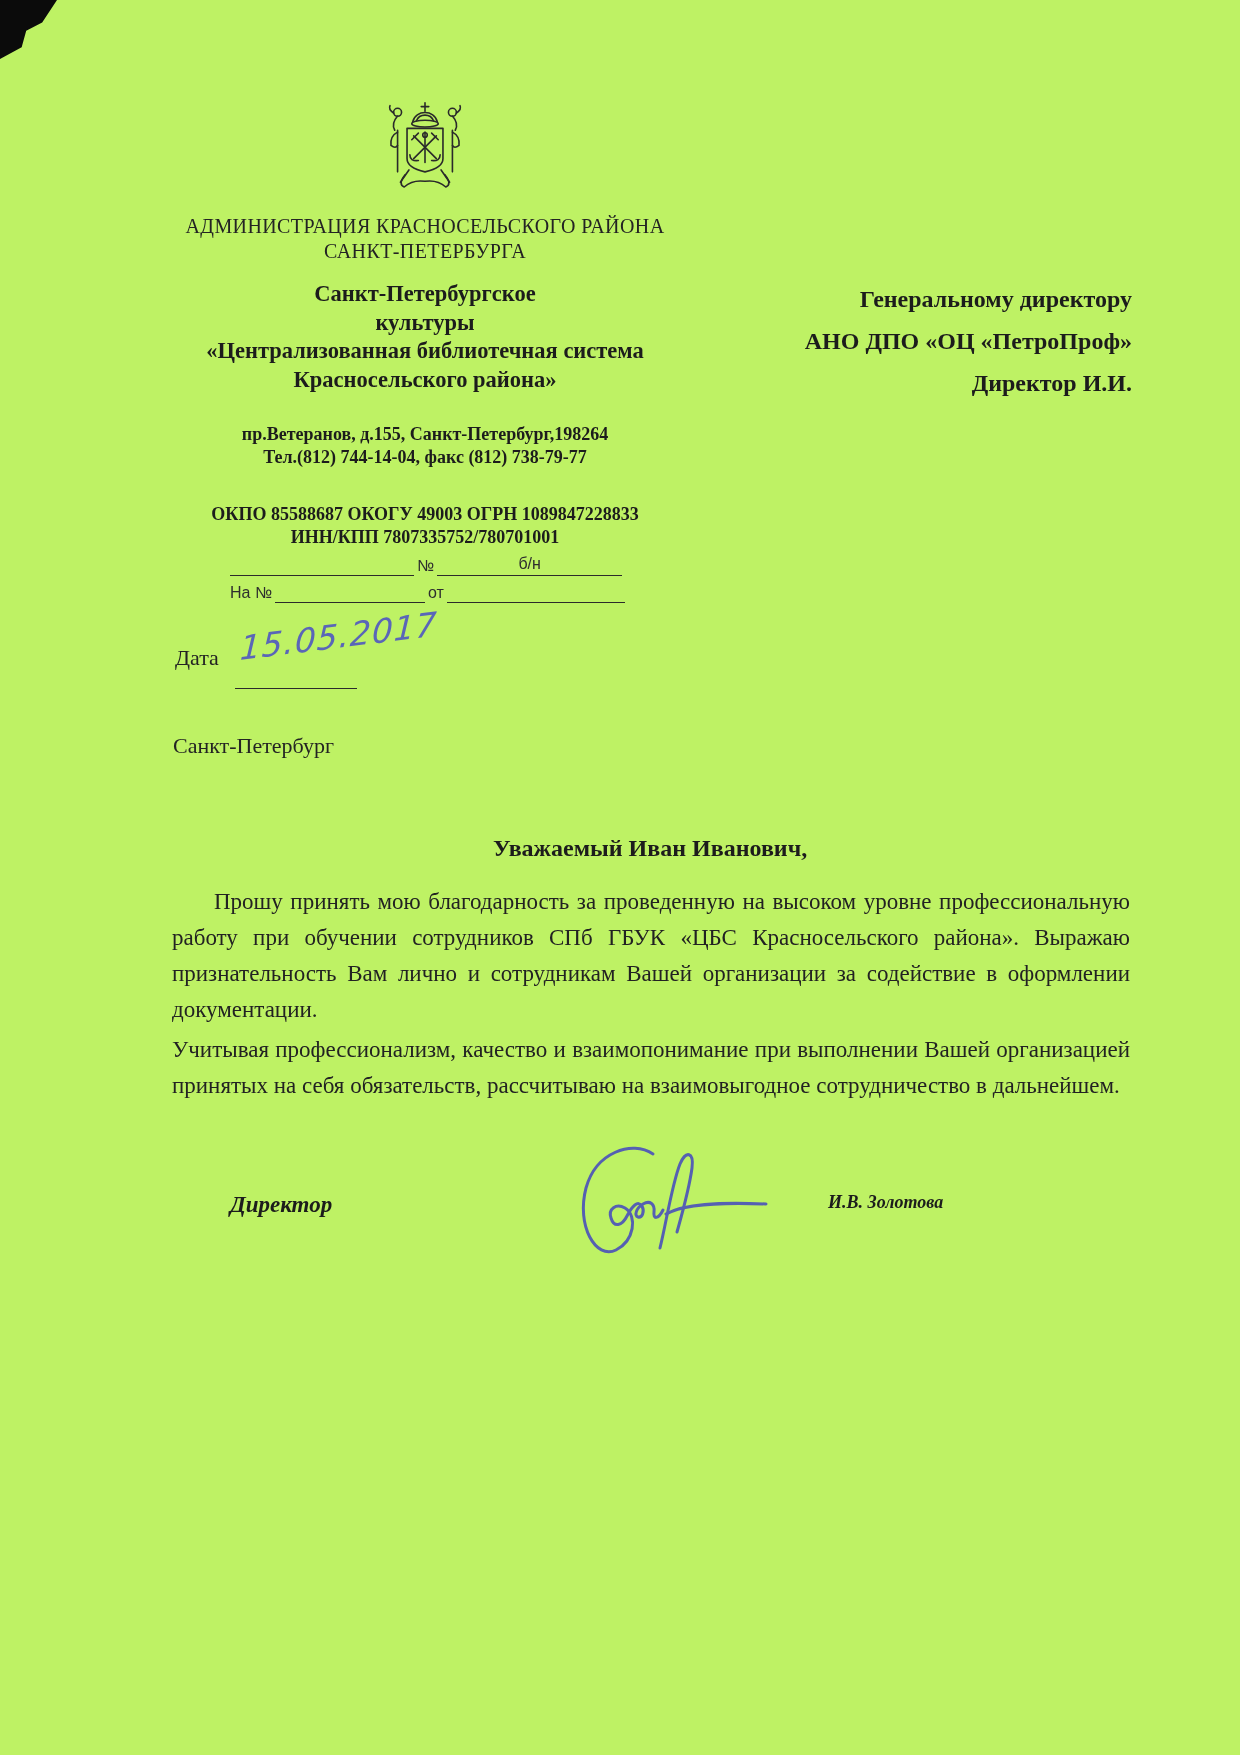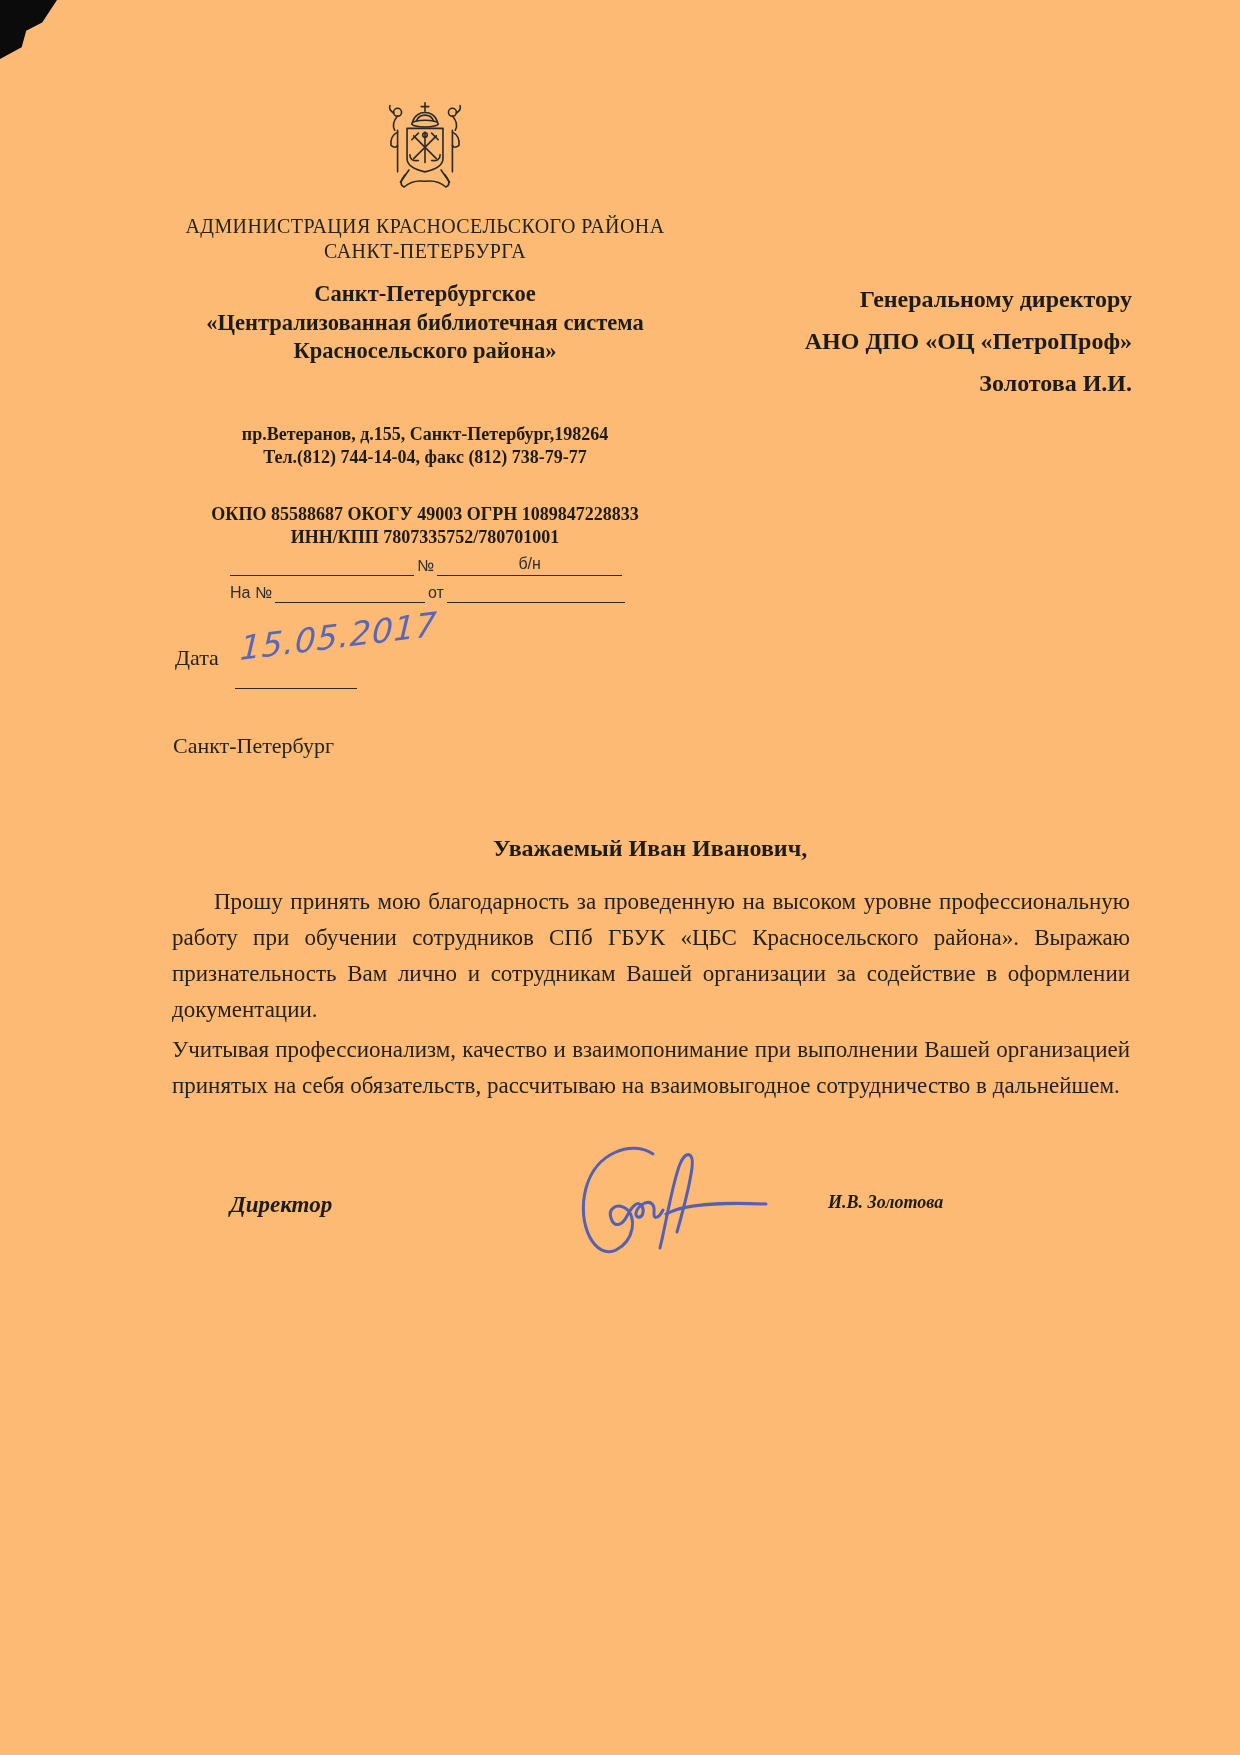--- a/index.html
+++ b/index.html
@@ -1,19 +1,19 @@
 <!DOCTYPE html>
 <html><head>
 <meta charset="utf-8">
 <style>
   html,body{margin:0;padding:0;background:#ffffff;}
   .page{
     position:relative;
     width:1240px;height:1755px;
-    background:#fdba74;
+    background:#bef264;
     overflow:hidden;
     font-family:"Liberation Serif", serif;
     color:#1f1f1f;
   }
   
   .corner-artifact{
     position:absolute;left:0;top:0;width:57px;height:59px;
     background:#0b0b0b;
     clip-path:polygon(0 0,100% 0,74% 38%,46% 52%,38% 80%,0 100%);
   }
@@ -135,28 +135,29 @@
     </svg>
   </div>
 
   <div class="admin-block">
     <div>АДМИНИСТРАЦИЯ КРАСНОСЕЛЬСКОГО РАЙОНА</div>
     <div>САНКТ-ПЕТЕРБУРГА</div>
   </div>
 
   <div class="org-block">
     <div>Санкт-Петербургское</div>
+    <div>культуры</div>
     <div>«Централизованная библиотечная система</div>
     <div>Красносельского района»</div>
   </div>
 
   <div class="addressee">
     <div>Генеральному директору</div>
     <div>АНО ДПО «ОЦ «ПетроПроф»</div>
-    <div>Золотова И.И.</div>
+    <div>Директор И.И.</div>
   </div>
 
   <div class="contact-block">
     <div>пр.Ветеранов, д.155, Санкт-Петербург,198264</div>
     <div>Тел.(812) 744-14-04, факс (812) 738-79-77</div>
   </div>
 
   <div class="registry-block">
     <div>ОКПО 85588687 ОКОГУ 49003 ОГРН 1089847228833</div>
     <div>ИНН/КПП 7807335752/780701001</div>

